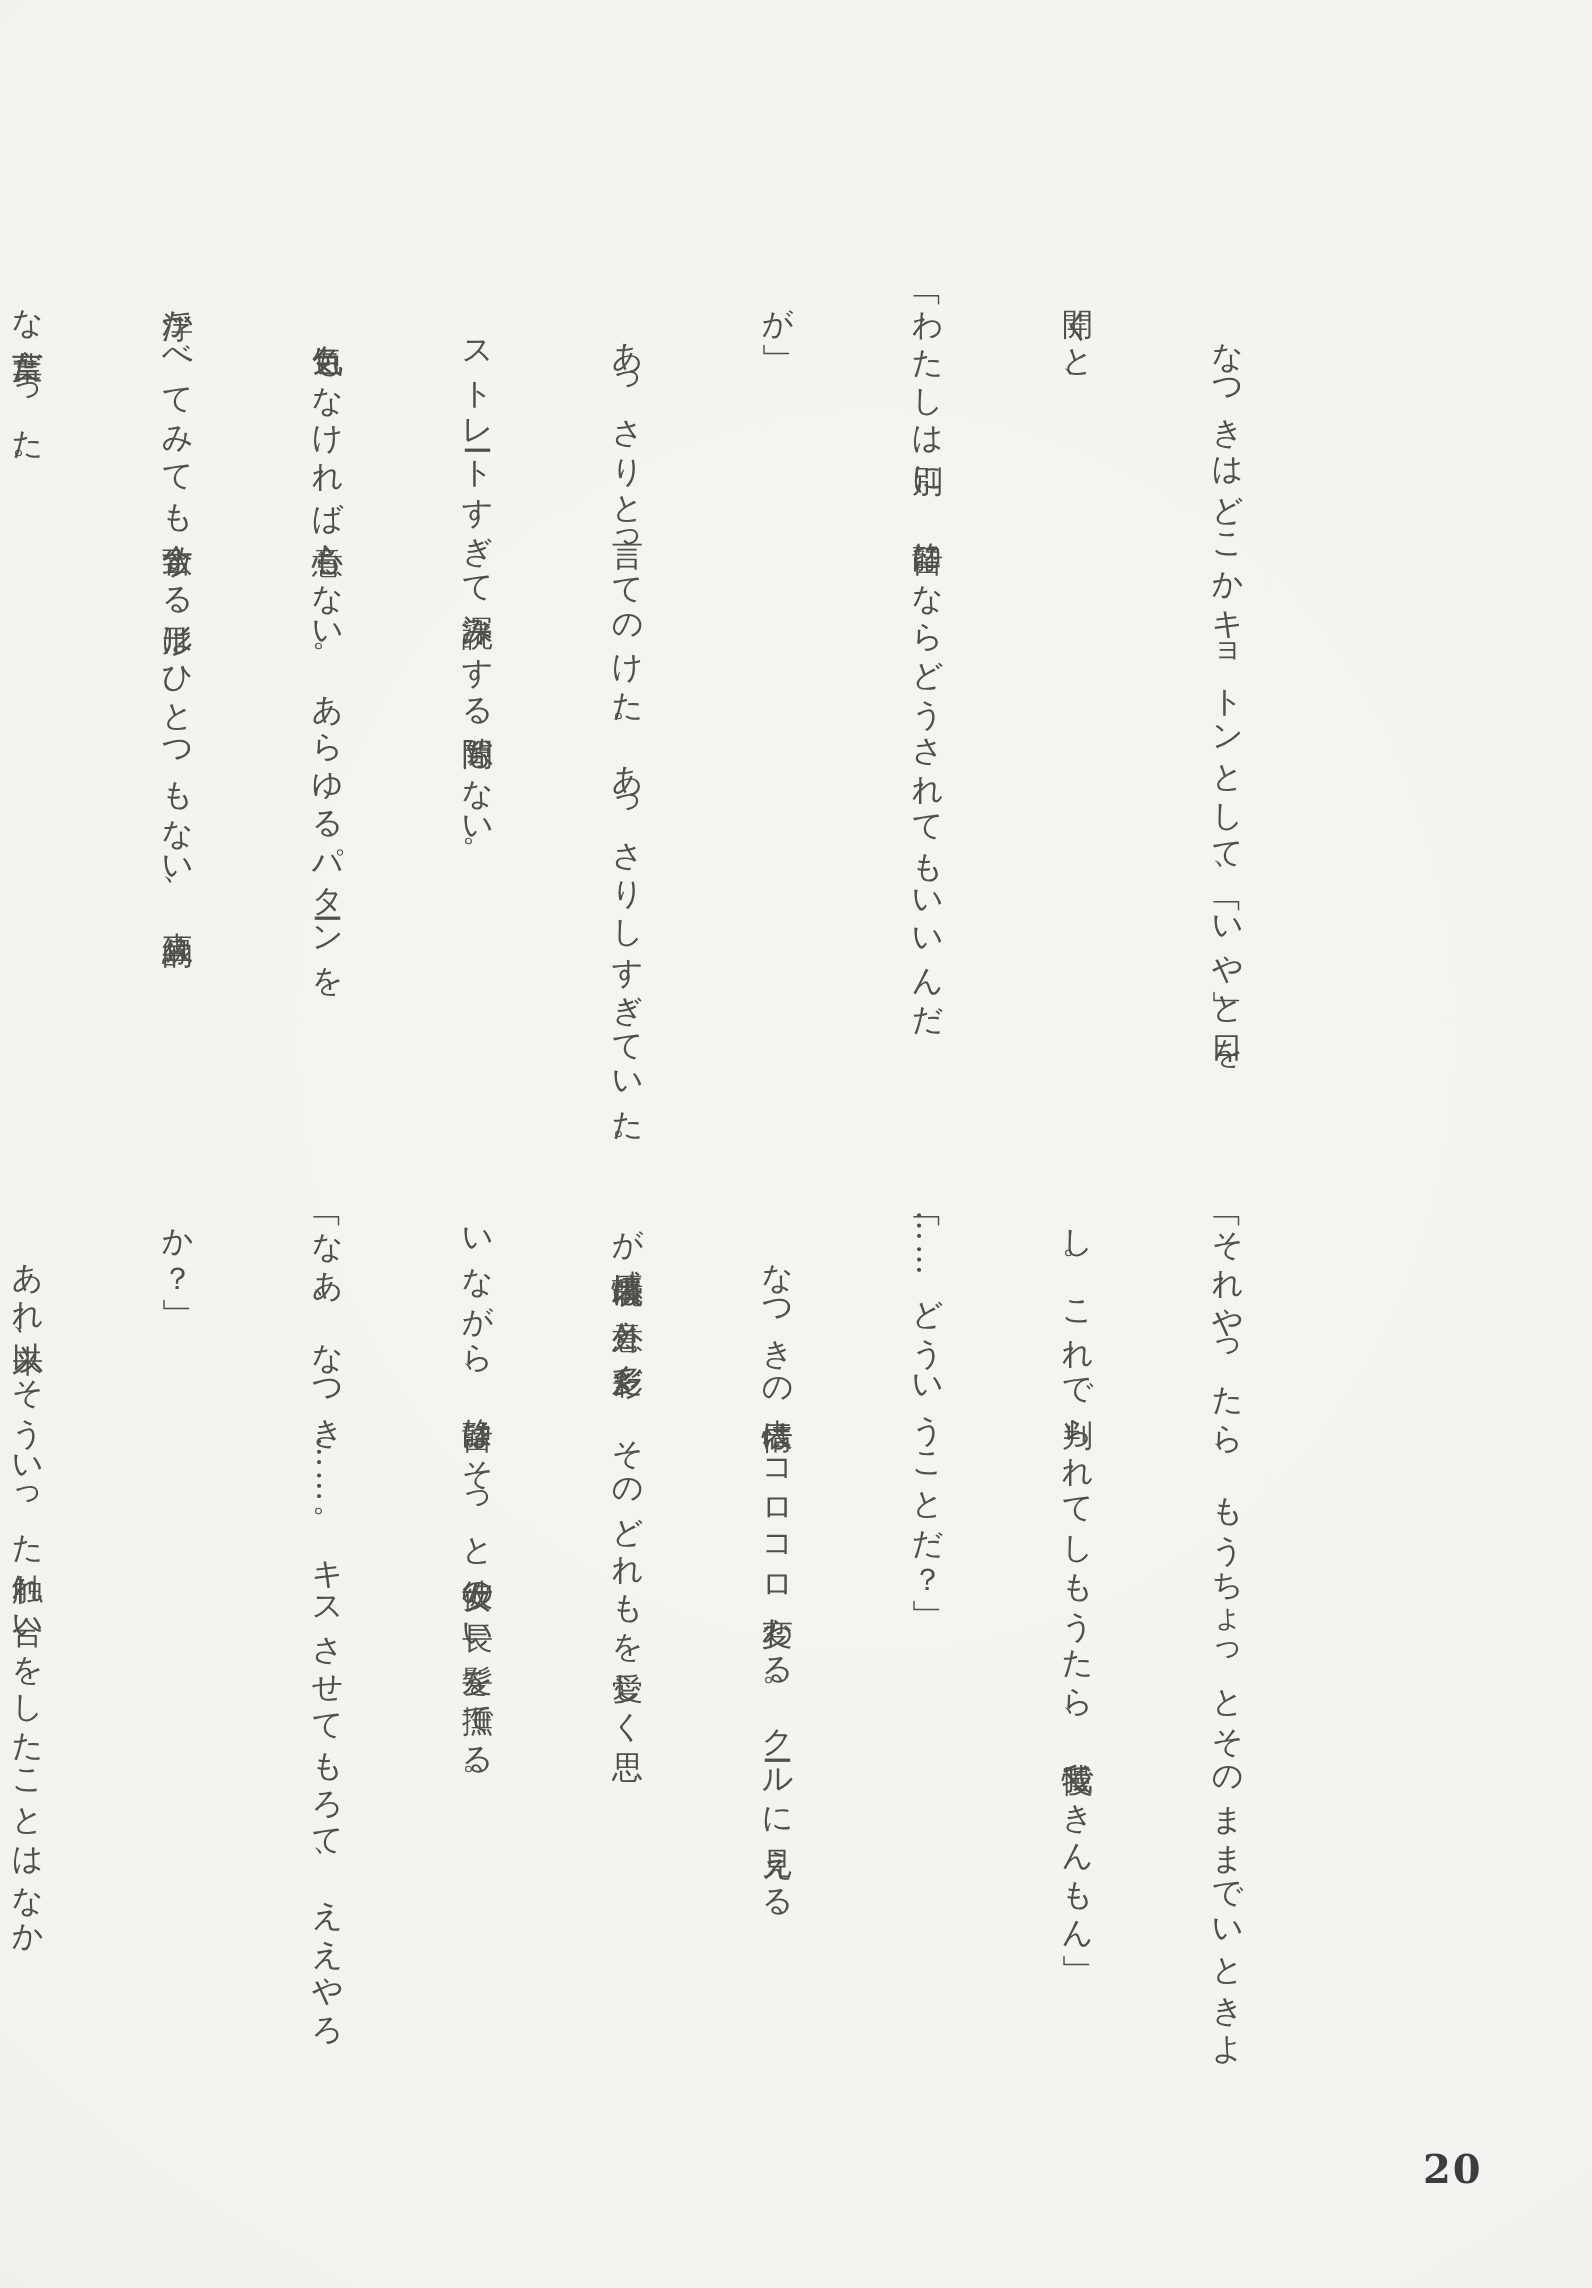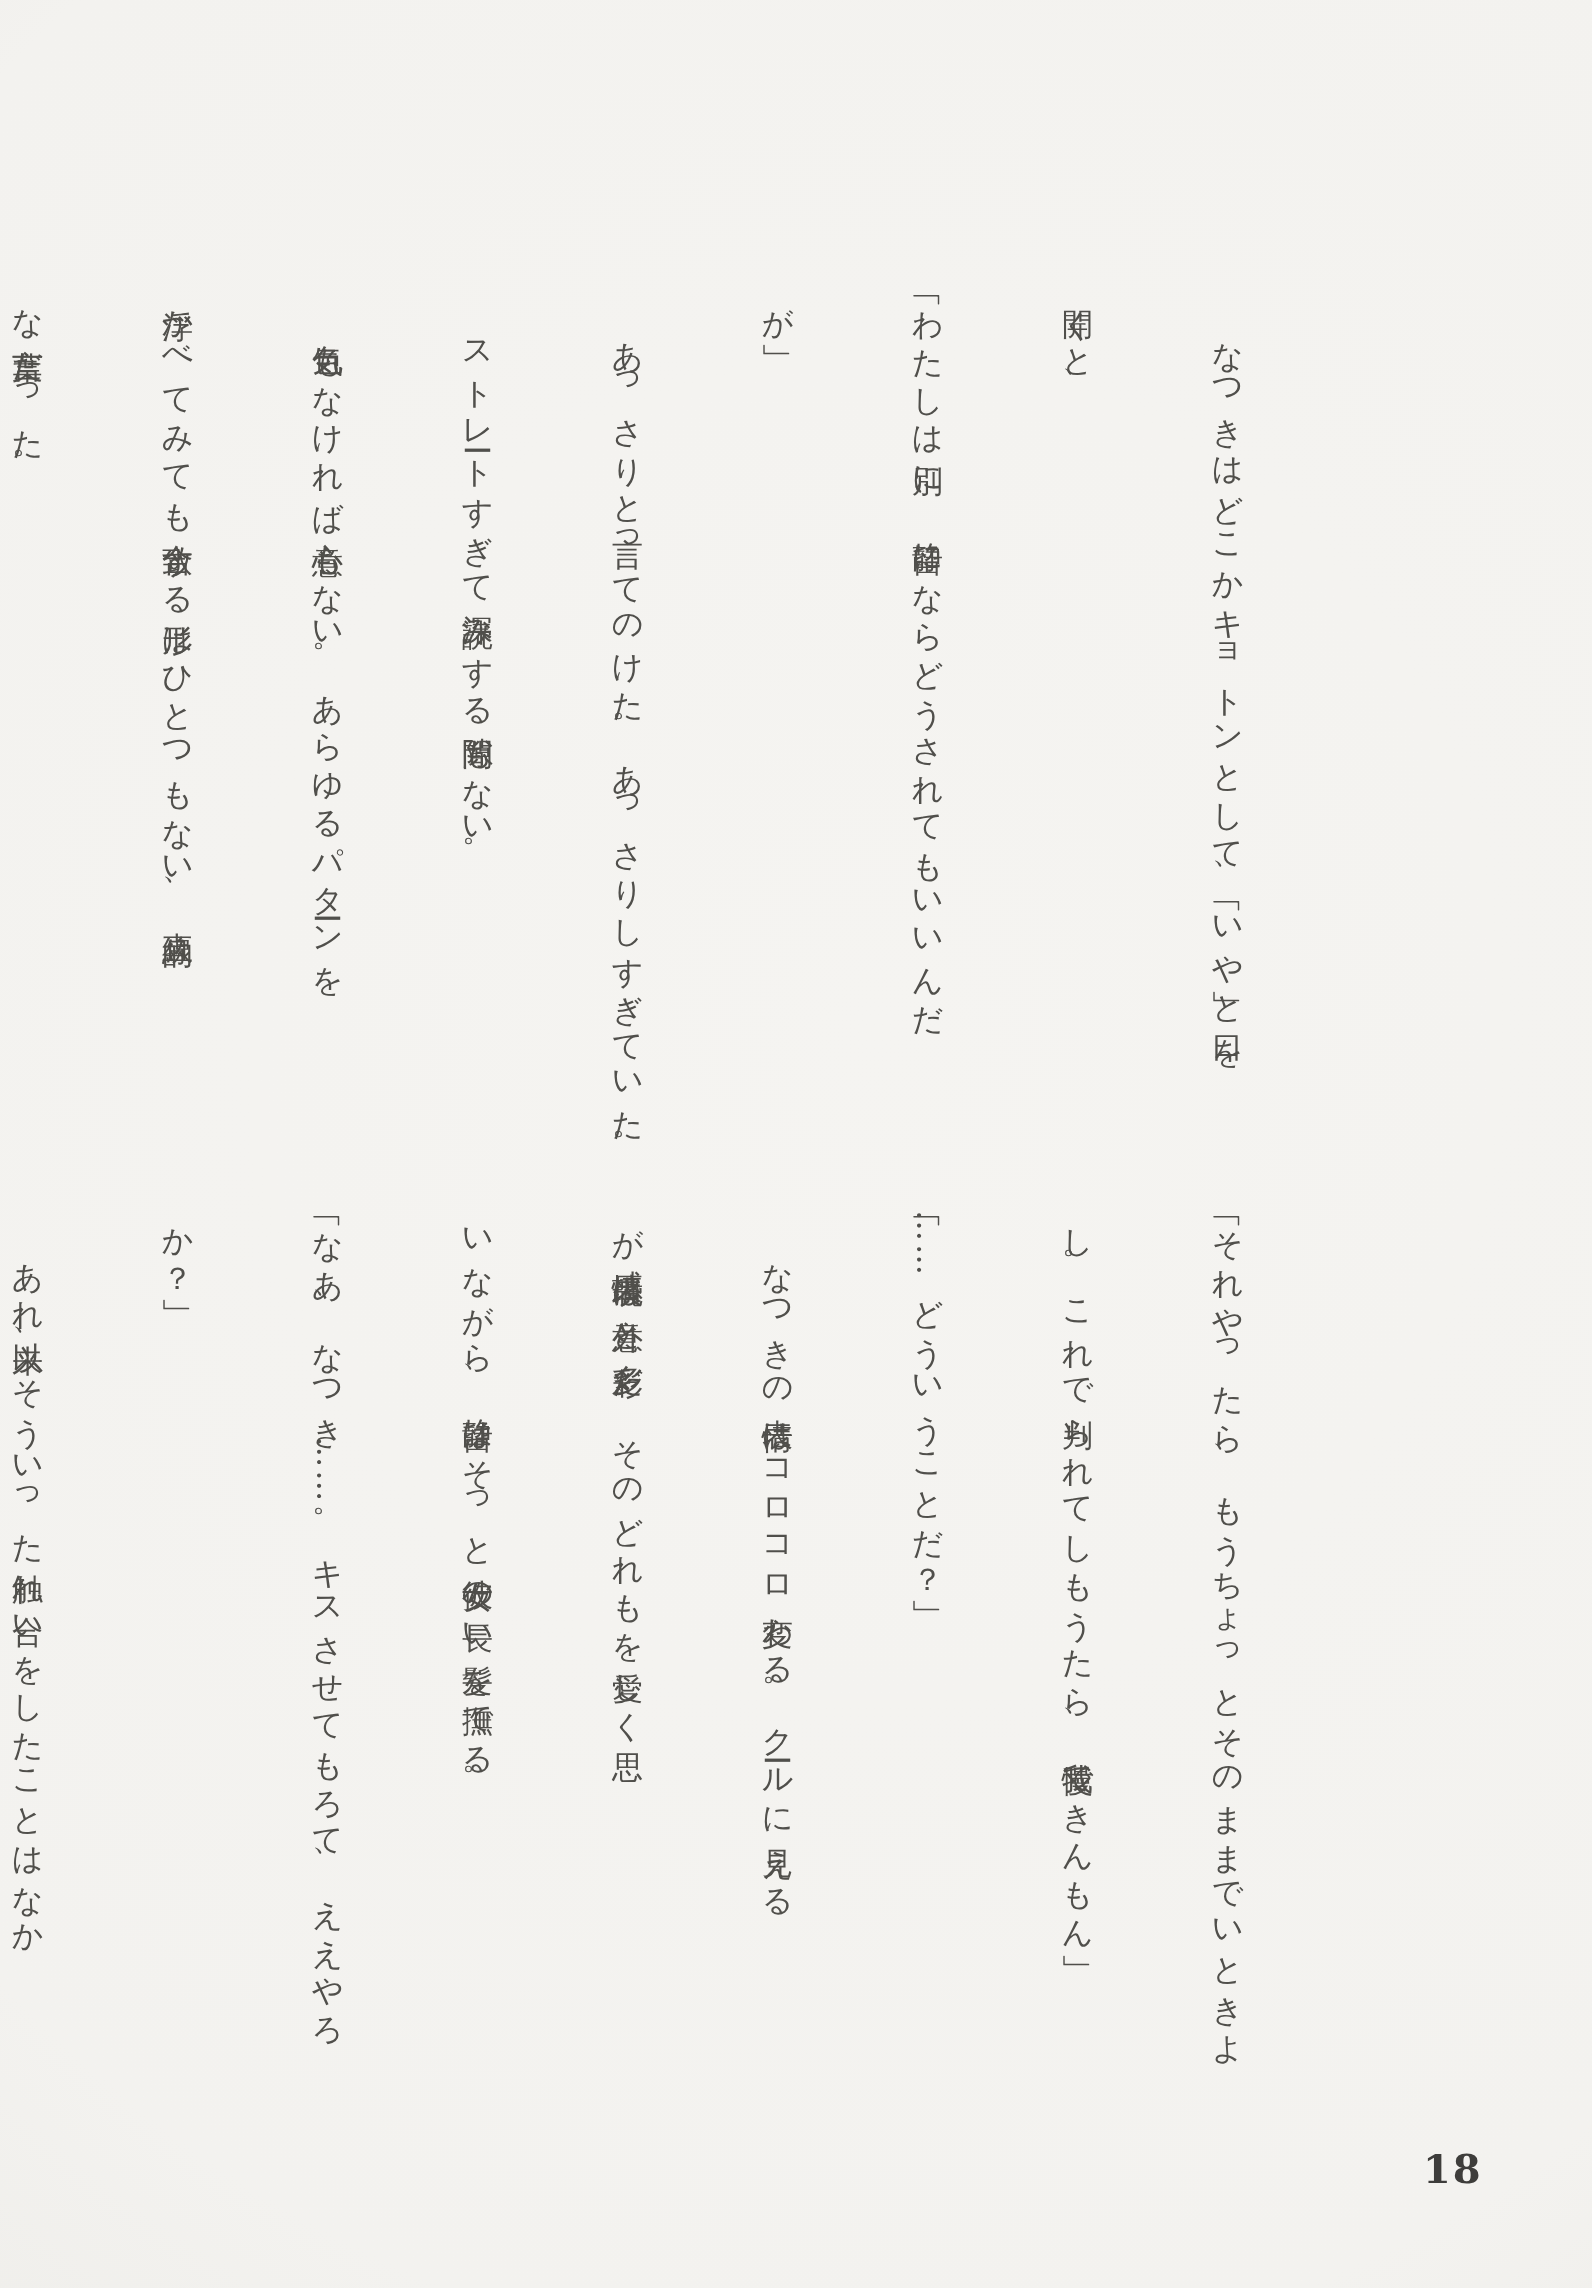--- a/index.html
+++ b/index.html
@@ -89,16 +89,16 @@
     
     
     
     
     
     
     
     
   </section>
 
-  <div class="page-num">18</div>
+  <div class="page-num">20</div>
 
 </div>
 
 
 </body></html>

